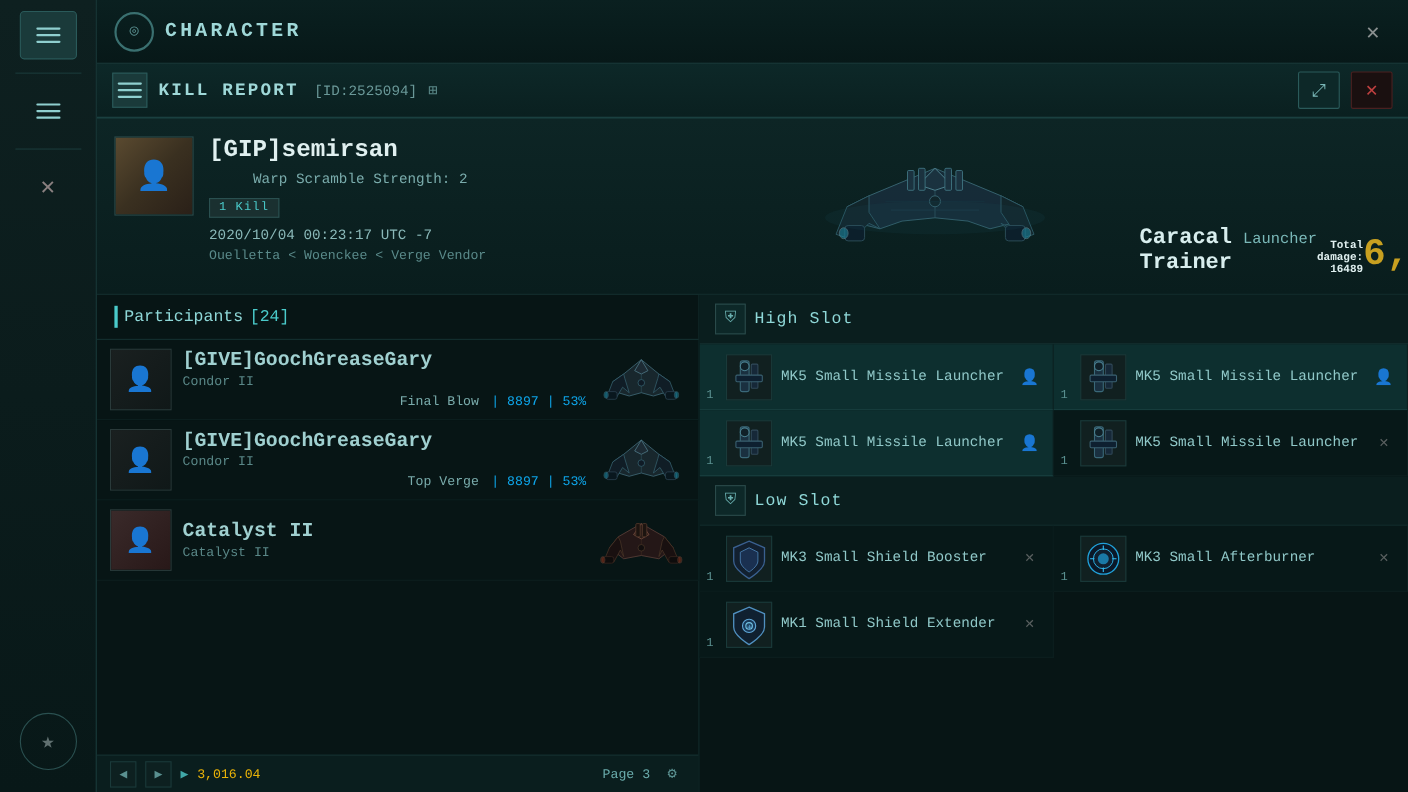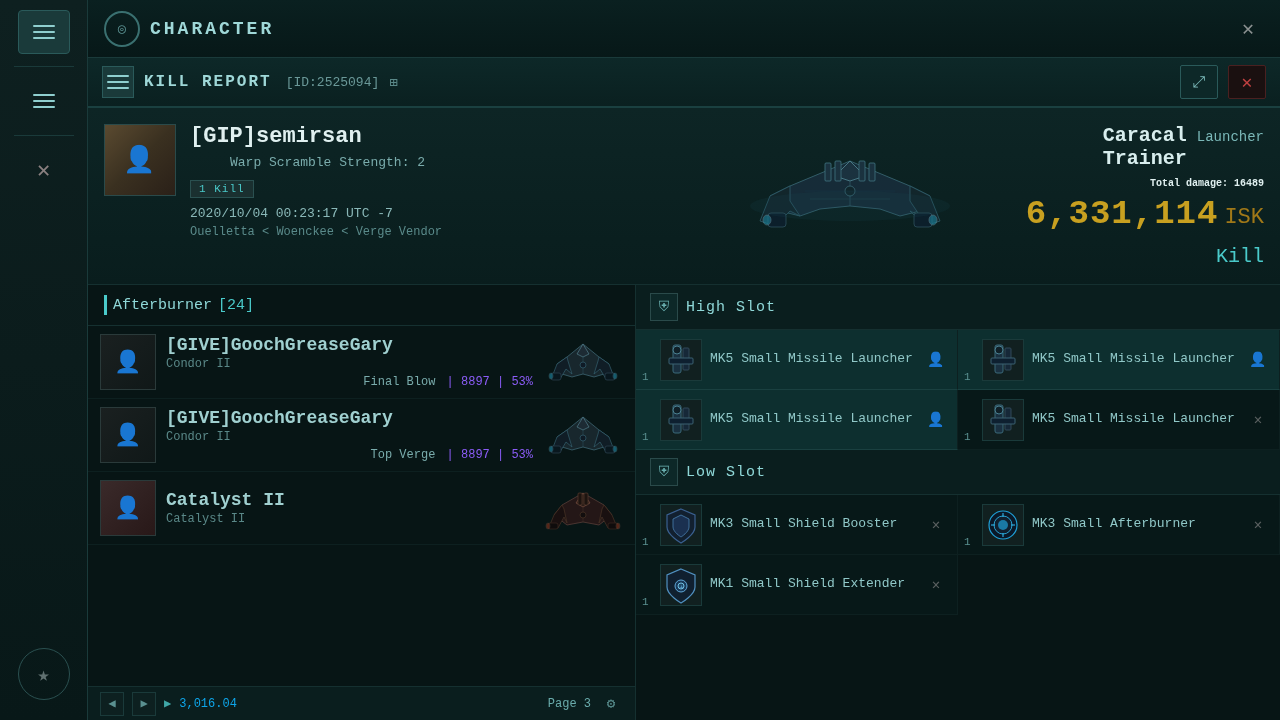--- a/index.html
+++ b/index.html
@@ -270,23 +270,23 @@
     
     .ship-svg {
       opacity: 0.9;
     }
 
     
     .kr-victim-right {
       width: 260px;
       padding: 16px;
       display: flex;
-      flex-direction: column;
+      flex-direction: row;
       align-items: flex-end;
-      justify-content: flex-end;
+      justify-content: space-between;
     }
 
     .ship-name-main {
       font-size: 20px;
       color: #d8eeee;
       font-weight: bold;
       text-align: right;
     }
 
     .ship-type {
@@ -412,21 +412,21 @@
       margin-top: 4px;
       text-align: right;
     }
 
     .stat-label {
       color: #7aacac;
       margin-right: 4px;
     }
 
     .stat-value {
-      color: #8b5cf6;
+      color: #0ea5e9;
       text-align: center;
     }
 
     .participant-ship-img {
       width: 80px; height: 50px;
       display: flex; align-items: center; justify-content: center;
     }
 
     
     .slots-panel {
@@ -533,21 +533,21 @@
       border: 1px solid #1a3a3a;
       background: #0d2020;
       display: flex; align-items: center; justify-content: center;
       color: #5a9090;
       font-size: 12px;
       cursor: pointer;
     }
 
     .footer-value {
       font-size: 12px;
-      color: #0ea5e9;
+      color: #eab308;
     }
 
     .footer-page {
       font-size: 12px;
       color: #6aacac;
       margin-left: auto;
     }
 
     .footer-filter {
       width: 24px; height: 24px;
@@ -717,21 +717,21 @@
         </div>
         <div class="kill-badge">Kill</div>
       </div>
     </div>
 
     <div class="kr-body">
 
       <div class="participants-panel">
         <div class="participants-header">
           <div class="participants-bar"></div>
-          <span class="participants-title">Afterburner</span>
+          <span class="participants-title">Participants</span>
           <span class="participants-count">[24]</span>
         </div>
         <div class="participants-list">
 
           <div class="participant-item">
             <div class="participant-avatar">
               <div class="face-gooch">👤</div>
             </div>
             <div class="participant-info">
               <div class="participant-name">[GIVE]GoochGreaseGary</div>

